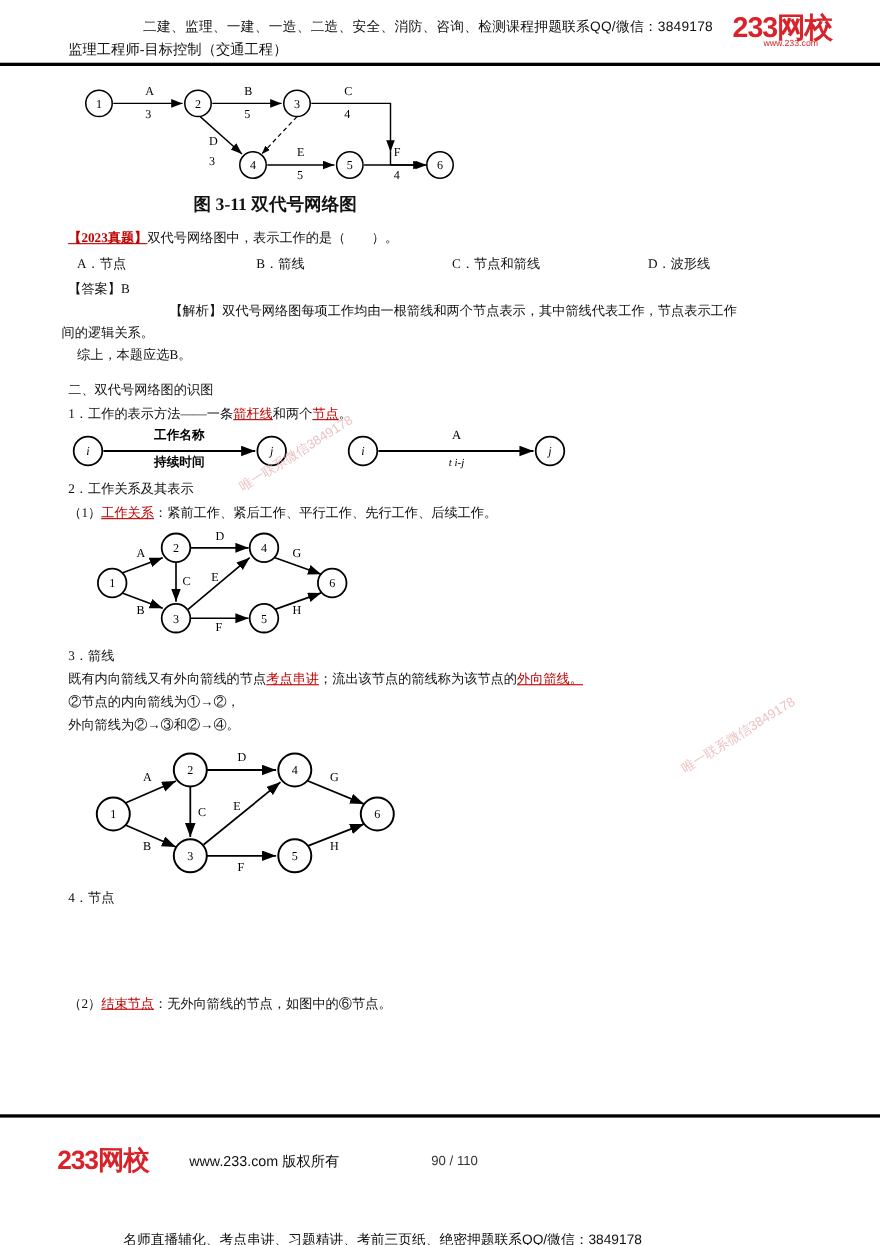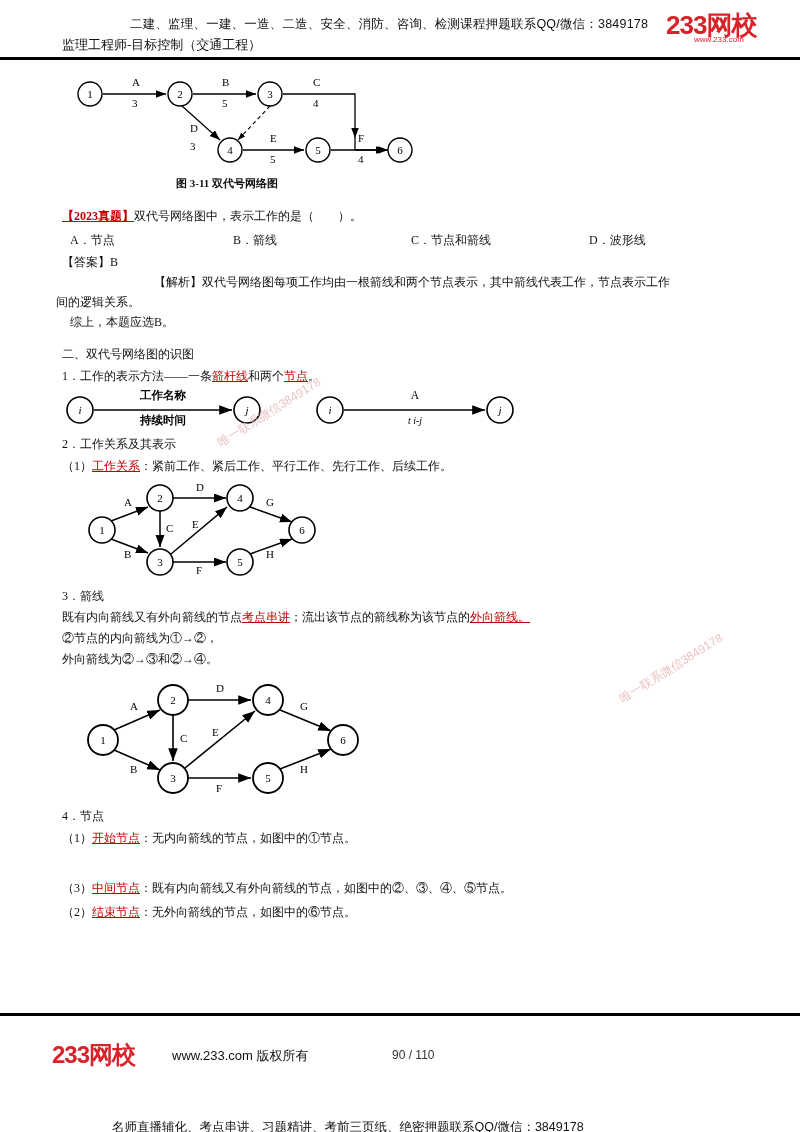--- a/index.html
+++ b/index.html
@@ -63,21 +63,21 @@
     font-size:12.5px;color:#111;
     font-family:"Liberation Sans", sans-serif;
   }
 
   
   .t{position:absolute;font-size:12px;line-height:20px;color:#111;}
   .ured{color:#c00000;text-decoration:underline;}
   .b{font-weight:bold;}
 
   .fig-cap{
-    position:absolute;font-size:11px;font-weight:bold;color:#111;
+    position:absolute;font-size:16px;font-weight:bold;color:#111;
   }
 
   
   .wm{
     position:absolute;color:#e7b7b7;font-size:12px;
     transform:rotate(-32deg);white-space:nowrap;
     font-family:"Liberation Sans", sans-serif;
     opacity:.85;
   }
   svg{display:block;}
@@ -290,28 +290,22 @@
       <line x1="110" y1="100" x2="173" y2="100" stroke="#000" stroke-width="1.6" marker-end="url(#ah4)"></line>
       <text class="node-txt" x="138" y="114" font-size="12">F</text>
       <line x1="202" y1="32" x2="253" y2="53" stroke="#000" stroke-width="1.6" marker-end="url(#ah4)"></line>
       <text class="node-txt" x="222" y="32" font-size="12">G</text>
       <line x1="202" y1="91" x2="253" y2="71" stroke="#000" stroke-width="1.6" marker-end="url(#ah4)"></line>
       <text class="node-txt" x="222" y="95" font-size="12">H</text>
     </svg>
   </div>
 
   <div class="t" style="left:62px;top:806px;">4．节点</div>
-  <div class="t" style="left:62px;top:828px;">
-    <span>（1）</span><span class="ured">开始节点</span><span>：无内向箭线的节点，如图中的①节点。</span>
-  </div>
   <div class="t" style="left:62px;top:902px;">
     <span>（2）</span><span class="ured">结束节点</span><span>：无外向箭线的节点，如图中的⑥节点。</span>
-  </div>
-  <div class="t" style="left:62px;top:878px;">
-    <span>（3）</span><span class="ured">中间节点</span><span>：既有内向箭线又有外向箭线的节点，如图中的②、③、④、⑤节点。</span>
   </div>
 
   <div class="wm" style="left:210px;top:404px;">唯一联系微信3849178</div>
   <div class="wm" style="left:612px;top:660px;">唯一联系微信3849178</div>
 
   <div class="rule bot"></div>
   <div class="ftr">
     <div class="ftr-logo">233网校</div>
     <div class="ftr-url">www.233.com  版权所有</div>
     <div class="ftr-page">90 / 110</div>

